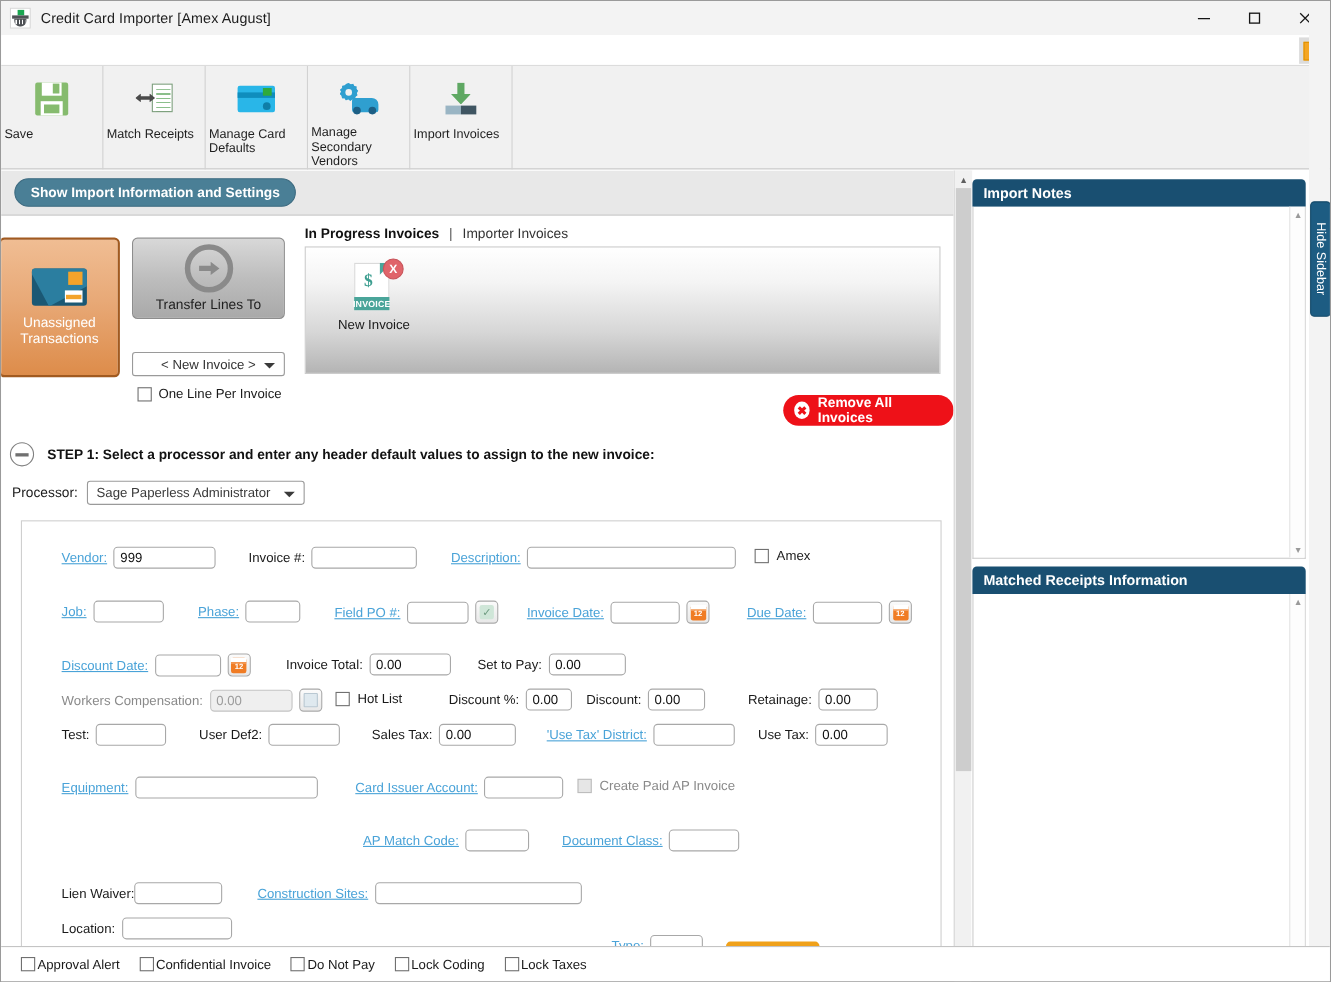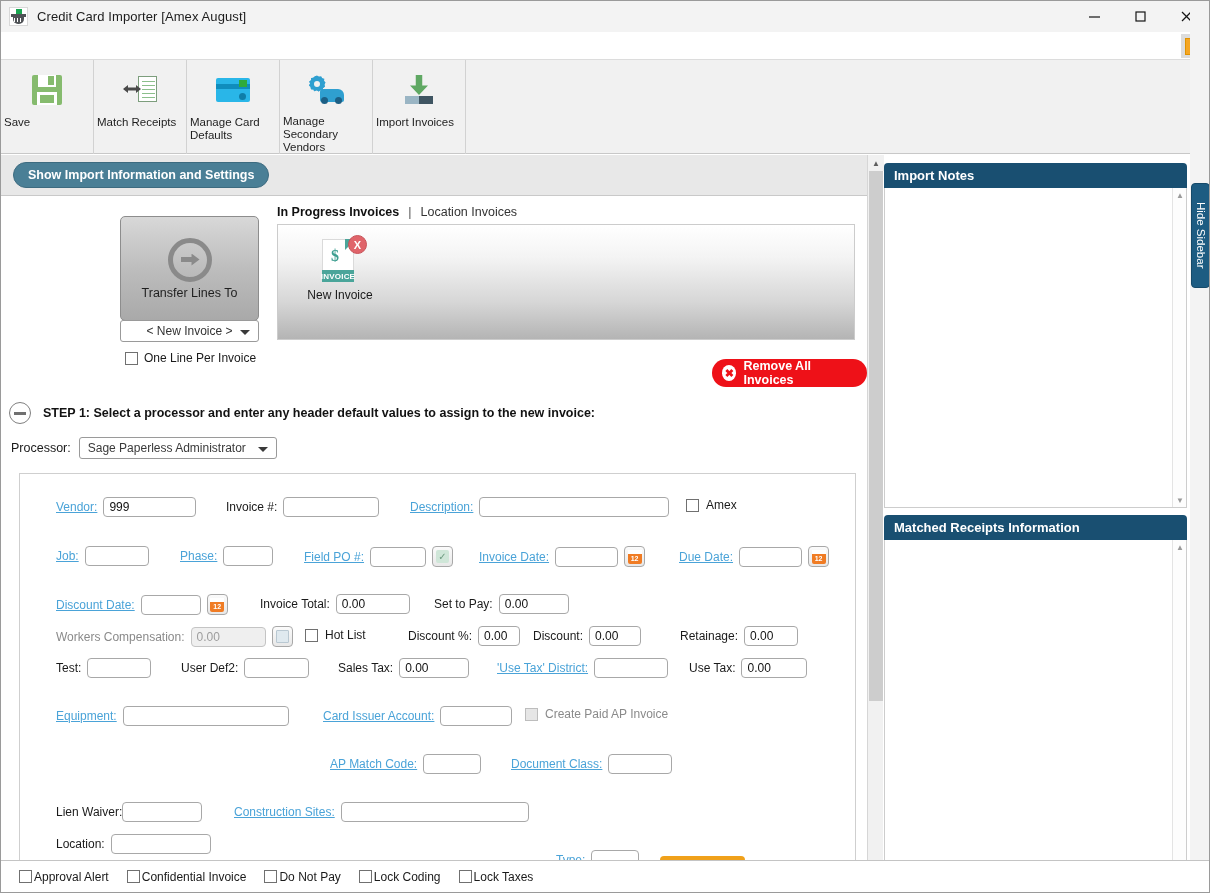--- a/index.html
+++ b/index.html
@@ -218,21 +218,21 @@
   }
   #unassigned-card .cardico .w::after {
     content: ""; position: absolute; left: 1px; top: 4px; width: 14px; height: 4px; background: #f3a32a;
   }
   #unassigned-card .ulabel {
     margin-top: 8px; font-size: 12.5px; color: #ffffff; text-align: center; line-height: 15px;
   }
 
   
   #transfer-btn {
-    position: absolute; left: 119px; top: 215px; width: 139px; height: 105px;
+    position: absolute; left: 119px; top: 215px; width: 139px; height: 74px;
     margin-top: -0px;
     background: linear-gradient(180deg,#d8d8d8 0%,#bdbdbd 50%,#a9a9a9 100%);
     border: 1px solid #8d8d8d; border-radius: 5px;
     display: flex; flex-direction: column; align-items: center; justify-content: center;
   }
   #transfer-btn .arrowcirc {
     width: 44px; height: 44px; border-radius: 50%; border: 5px solid #8a8a8a;
     position: relative; margin-bottom: 4px;
   }
   #transfer-btn .arrowcirc::after {
@@ -534,40 +534,50 @@
   </div>
 
   <div id="body-area">
 
     <div id="left-panel">
 
       <div id="import-bar">
         <div id="show-import-btn">Show Import Information and Settings</div>
       </div>
 
+      <div id="unassigned-card">
+        <div class="cardico">
+          <div class="o"></div>
+            <div class="w"></div>
+        </div>
+        <div class="ulabel">
+          <div>Unassigned</div>
+          <div>Transactions</div>
+        </div>
+      </div>
 
       <div id="transfer-btn" style="top:61px;">
         <div class="arrowcirc"></div>
         <div class="tlabel">Transfer Lines To</div>
       </div>
 
       <div id="new-invoice-select" style="top:165px;">
         <span>&lt; New Invoice &gt;</span>
         <span class="caret"></span>
       </div>
 
       <div id="one-line-row" style="top:196px;">
         <div class="cbx"></div>
         <div class="cbx-label">One Line Per Invoice</div>
       </div>
 
       <div id="inv-tabs" style="top:50px;">
         <div class="tab-active">In Progress Invoices</div>
         <div class="tab-sep">|</div>
-        <div class="tab-inactive">Location Invoices</div>
+        <div class="tab-inactive">Importer Invoices</div>
       </div>
 
       <div id="inv-strip" style="top:69px;">
         <div id="new-invoice-tile">
           <div class="inv-doc">
             <div class="page"></div>
             <div class="fold"></div>
             <div class="dollar">$</div>
             <div class="tag">INVOICE</div>
             <div class="xbadge">X</div>

